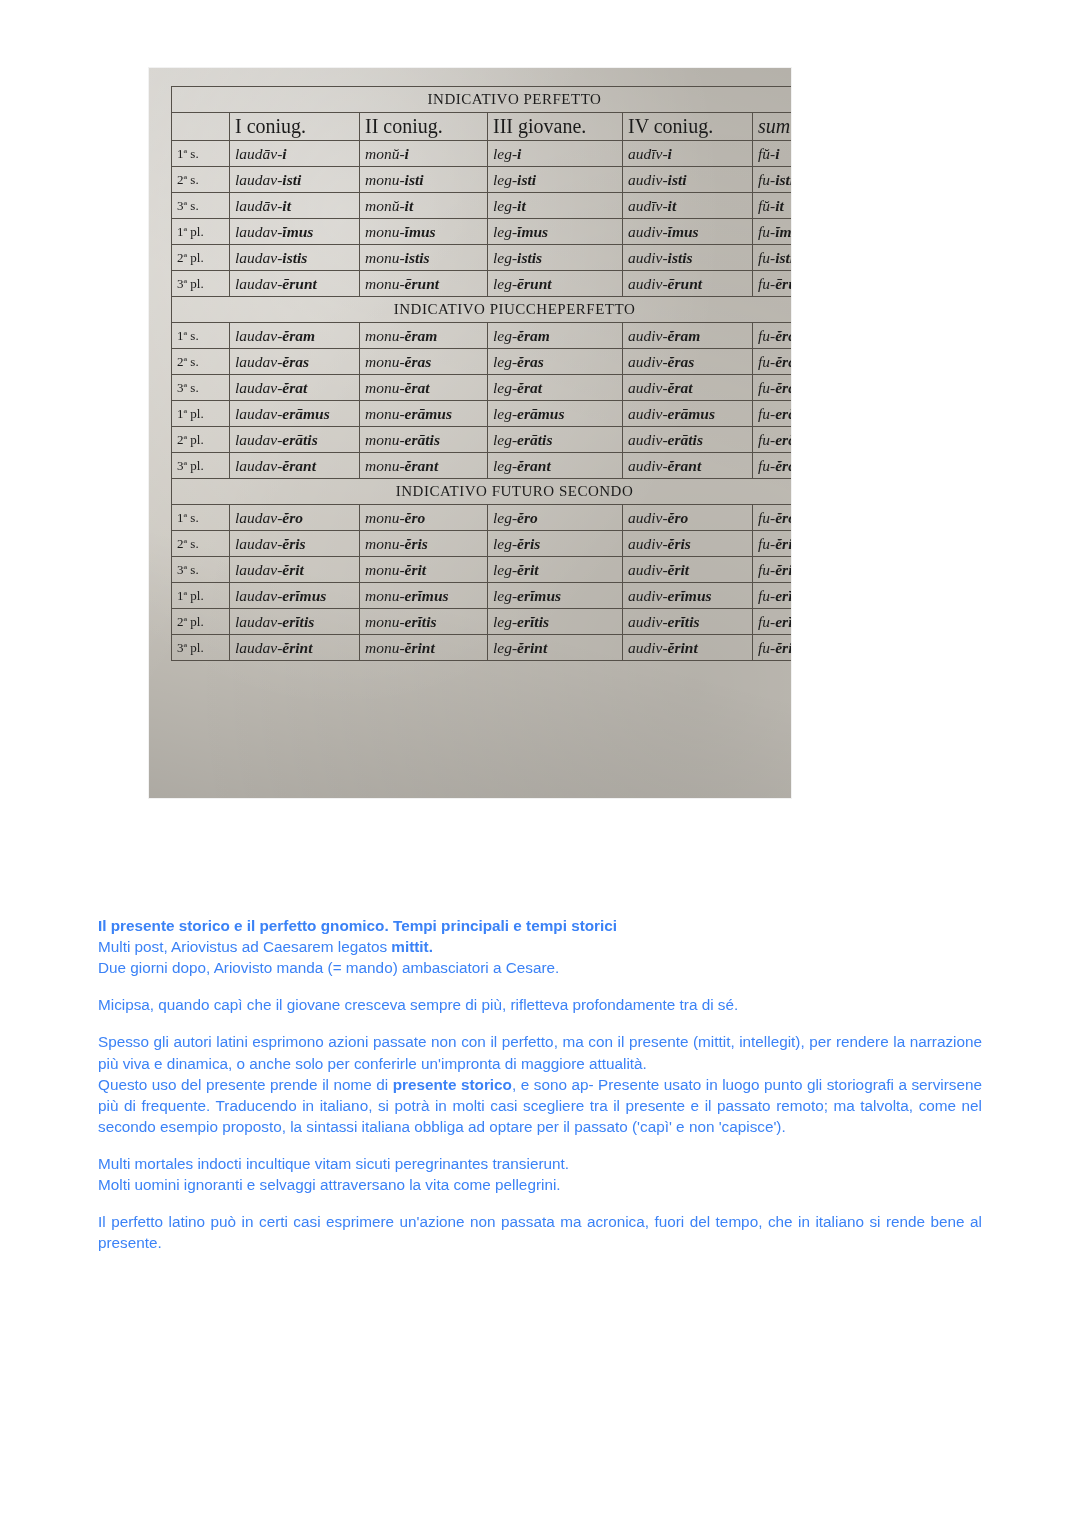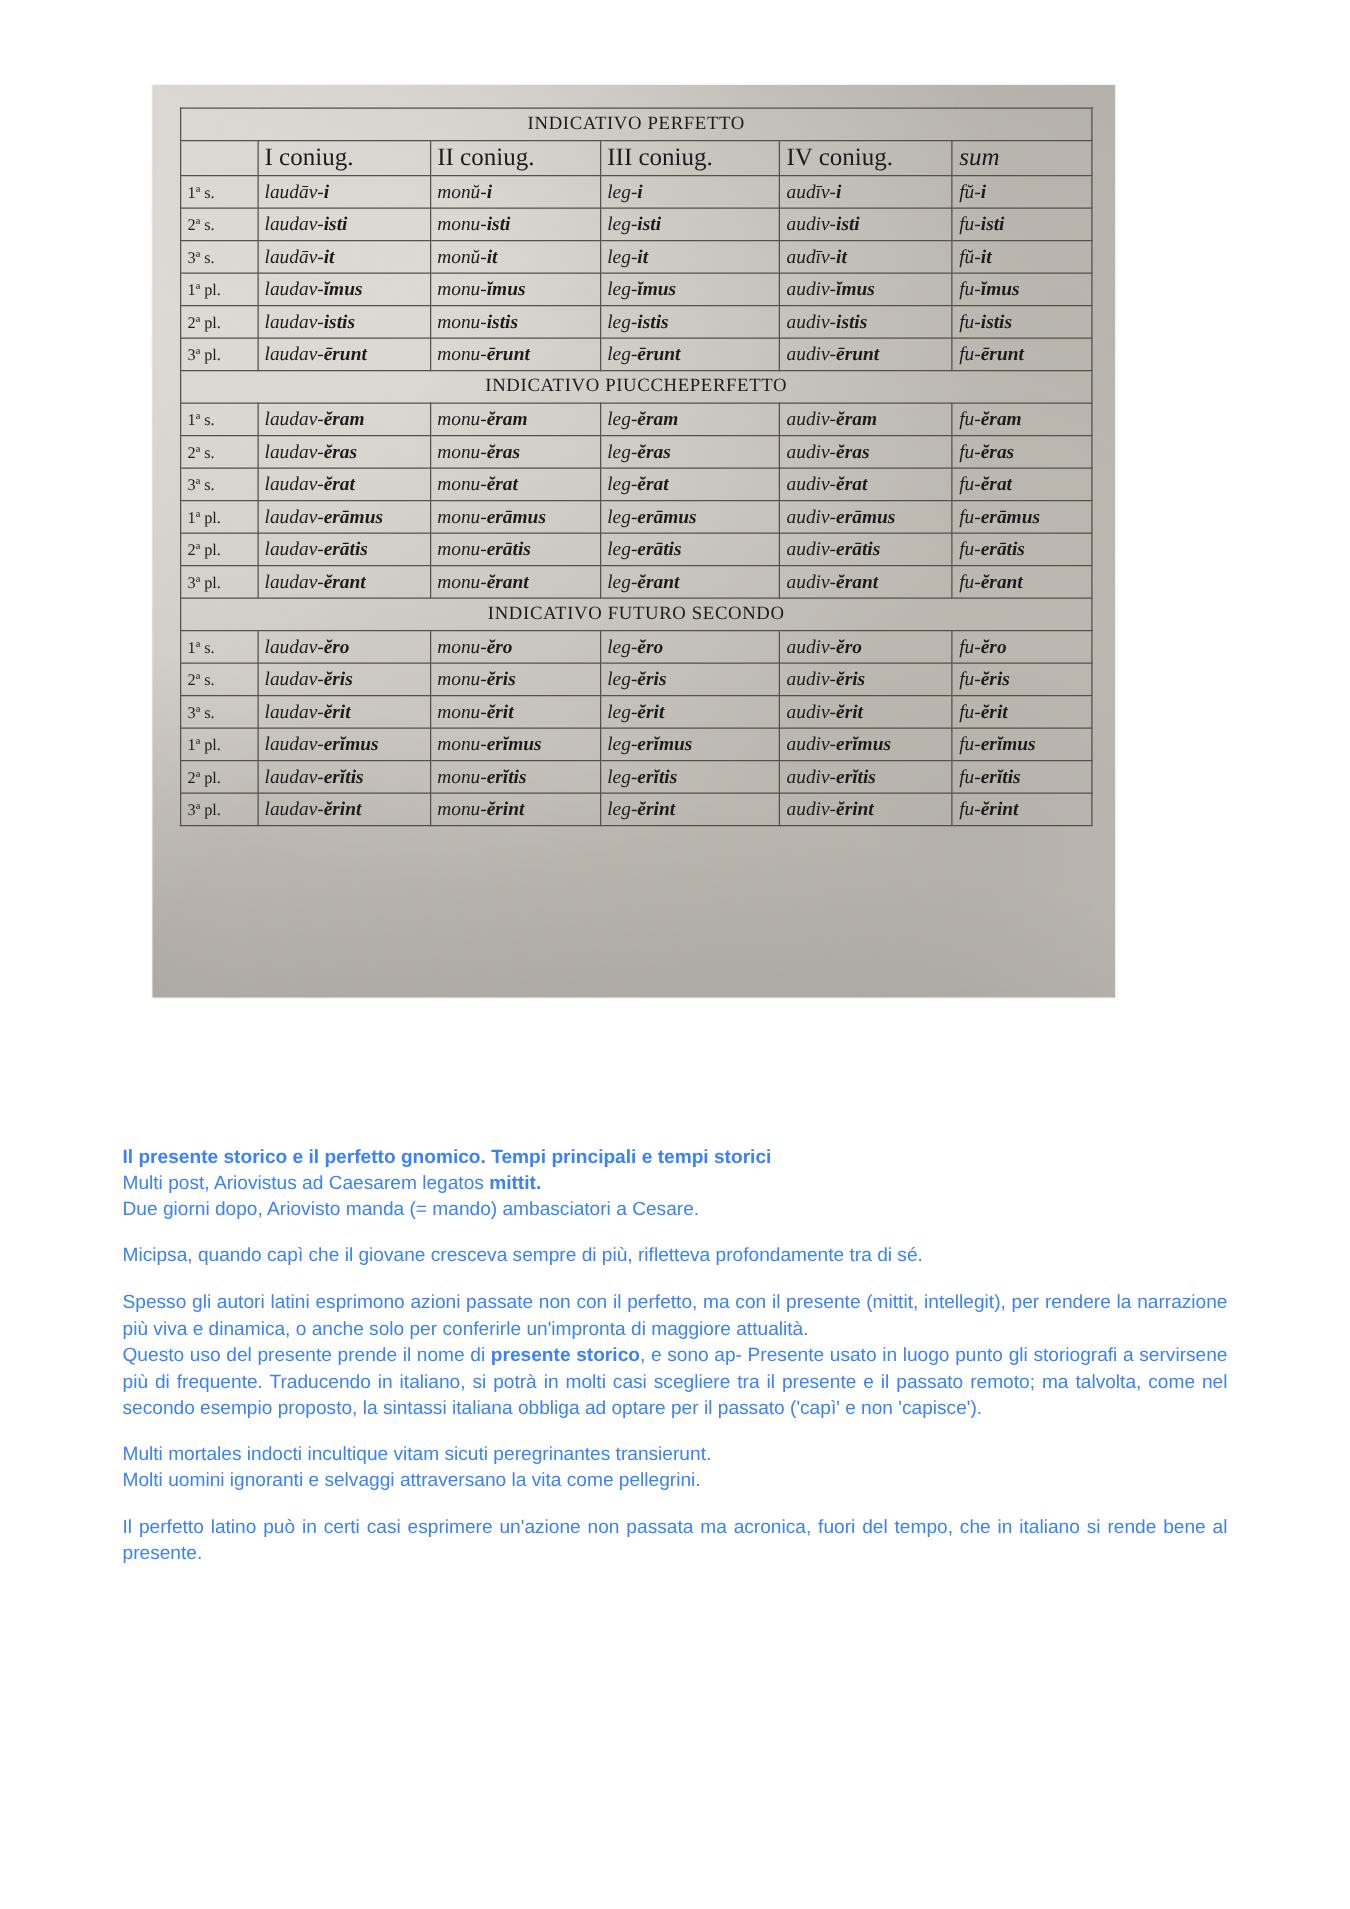--- a/index.html
+++ b/index.html
@@ -12,23 +12,23 @@
     height: 1527px;
     font-family: "Liberation Sans", sans-serif;
     color: #000000;
     position: relative;
     overflow: hidden;
   }
 
   
   .scan {
     position: absolute;
-    left: 122px;
+    left: 149px;
     top: 68px;
-    width: 770px;
+    width: 642px;
     height: 730px;
     background: #c9c5bd;
     background-image:
       linear-gradient(125deg, rgba(255,255,255,0.30) 0%, rgba(255,255,255,0.0) 38%),
       linear-gradient(200deg, rgba(0,0,0,0.10) 0%, rgba(0,0,0,0.0) 45%),
       linear-gradient(15deg, rgba(0,0,0,0.14) 0%, rgba(0,0,0,0.0) 30%);
     box-shadow: 0 0 0 1px rgba(0,0,0,0.05);
     overflow: hidden;
   }
   .scan .paper-tint {
@@ -126,21 +126,21 @@
           <col class="c-5">
       </colgroup>
       <tbody id="table-body">
           <tr>
             <td colspan="6" class="section-title">INDICATIVO PERFETTO</td>
           </tr>
           <tr>
             <td class="hdr"></td>
             <td class="hdr">I coniug.</td>
             <td class="hdr">II coniug.</td>
-            <td class="hdr">III coniug.</td>
+            <td class="hdr">III giovane.</td>
             <td class="hdr">IV coniug.</td>
             <td class="hdr italic-sum">sum</td>
           </tr>
           <tr>
             <td class="lbl">1ª s.</td>
             <td class="form">laudāv-<b>i</b></td>
             <td class="form">monŭ-<b>i</b></td>
             <td class="form">leg-<b>i</b></td>
             <td class="form">audīv-<b>i</b></td>
             <td class="form">fŭ-<b>i</b></td>

